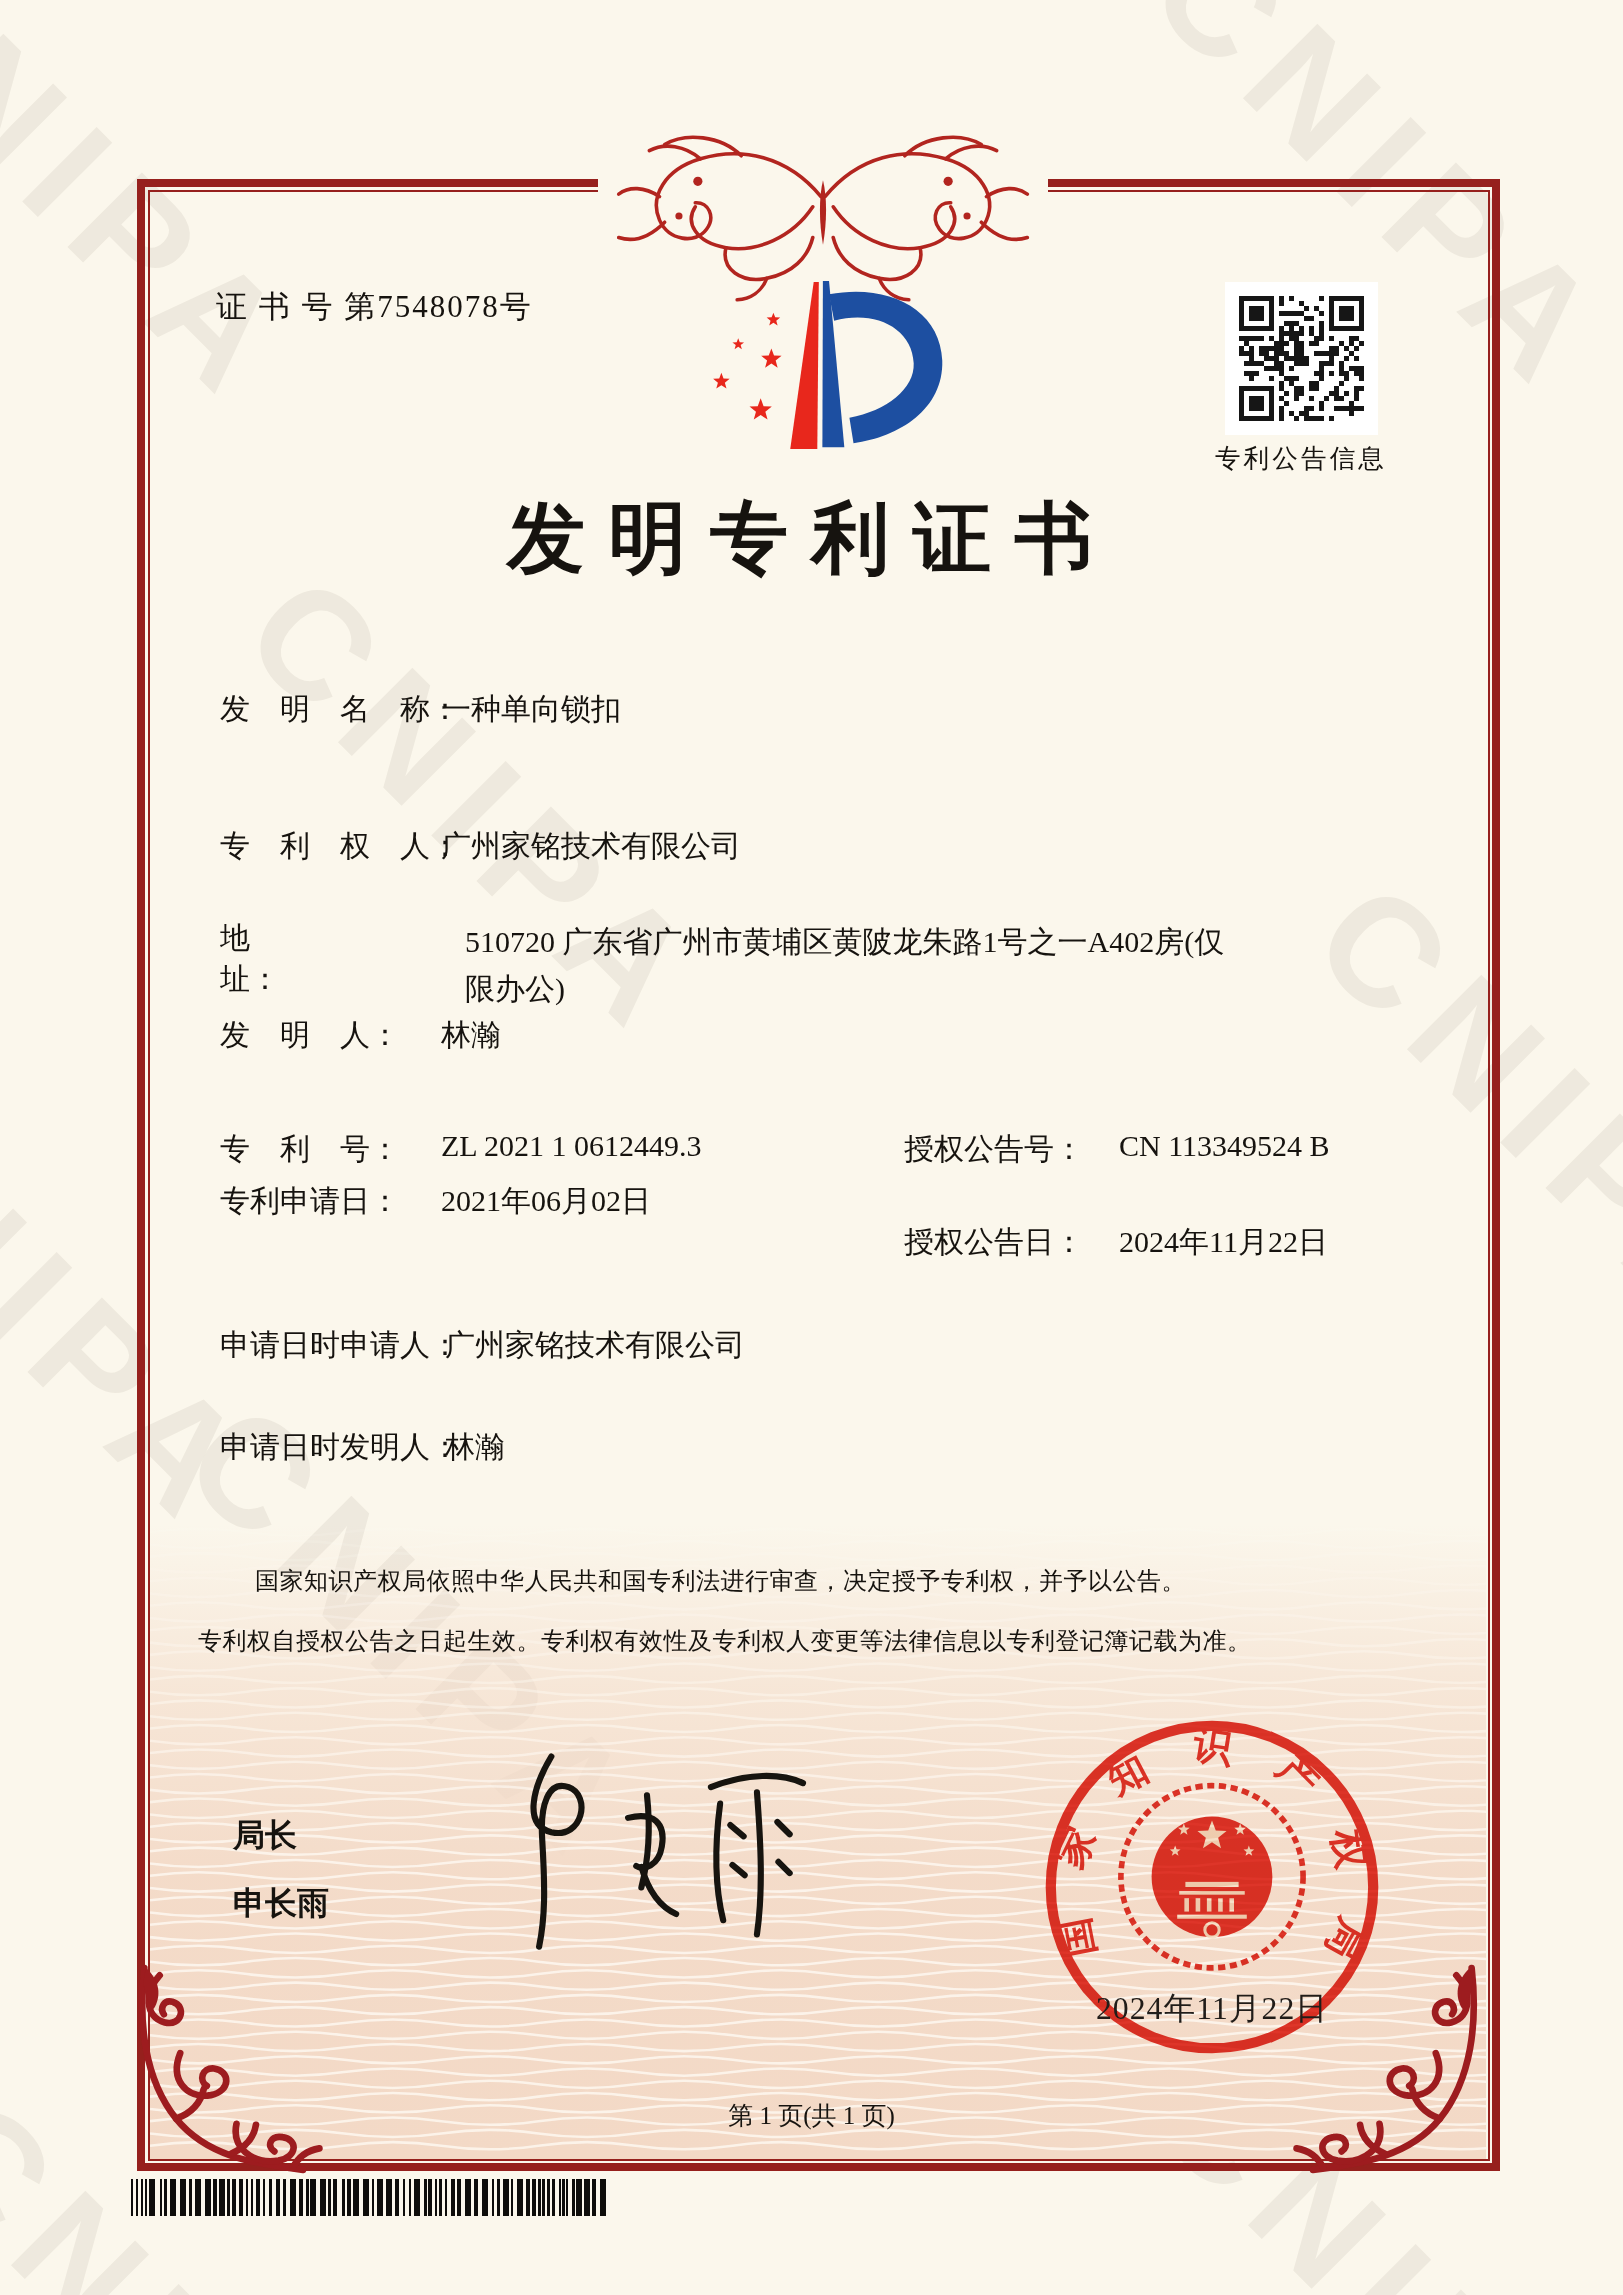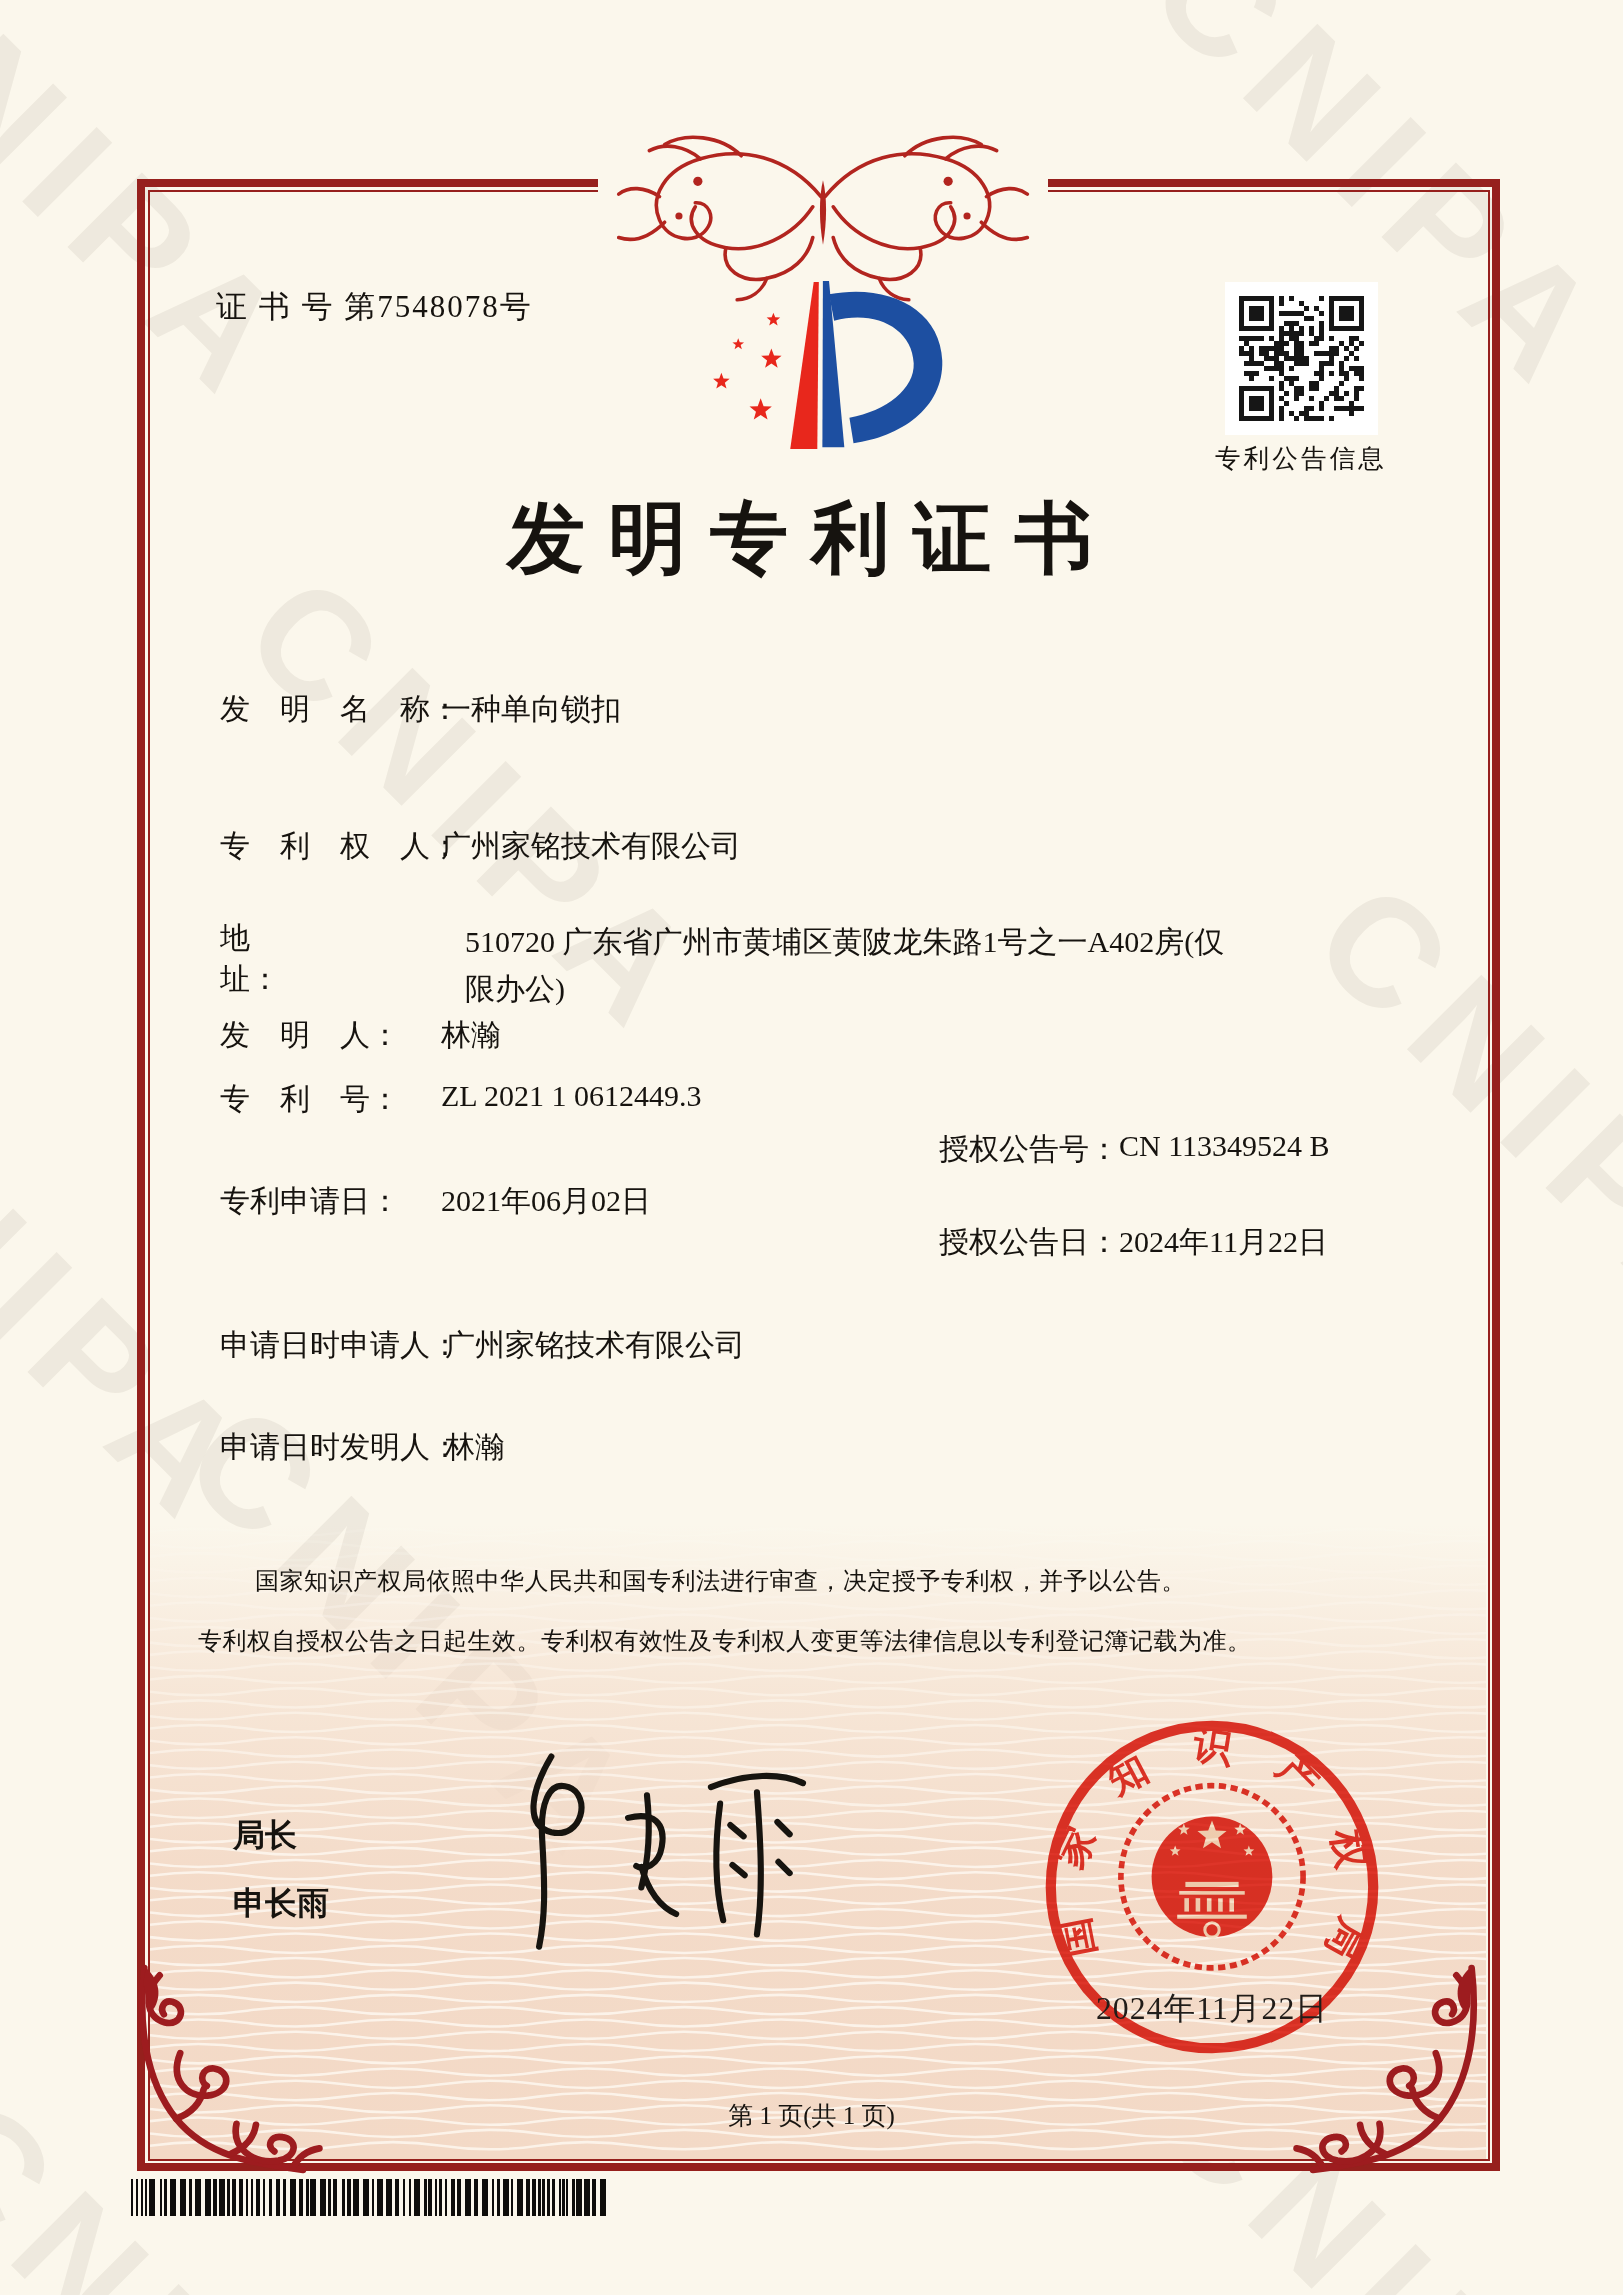--- a/index.html
+++ b/index.html
@@ -39,21 +39,21 @@
   .qr-label{position:absolute;z-index:5;left:1199px;top:441px;width:204px;text-align:center;
       font-size:25.6px;letter-spacing:3.1px;}
 
   .title{position:absolute;z-index:5;left:0;top:487px;width:1623px;margin:0;text-align:center;
       font-size:78px;font-weight:700;letter-spacing:23.5px;white-space:nowrap;}
 
   .row{position:absolute;z-index:5;left:220px;font-size:30px;white-space:nowrap;}
   .row .lbl{display:inline-block;width:221px;vertical-align:top;}
   .row.wide .lbl{width:225px;}
   .row.rcol{left:904px;}
-  .row.rcol .lbl{width:215px;text-align:right;}
+  .row.rcol .lbl{width:215px;}
   .row.addr{white-space:normal;}
   .row .val{vertical-align:top;}
   .row.addr .val{display:inline-block;width:767px;line-height:1.58;word-break:break-all;margin-left:24px;}
 
   .stmt{position:absolute;z-index:5;font-size:24px;letter-spacing:0.5px;white-space:nowrap;}
   #stmt1{left:255px;top:1565px;}
   #stmt2{left:198px;top:1625px;}
 
   .signer{position:absolute;z-index:5;left:233px;
       font-family:"Liberation Sans","DejaVu Sans",sans-serif;font-weight:700;font-size:32px;}
@@ -501,21 +501,21 @@
 </div>
 <div class="row" style="top:826px">
   <span class="lbl">专　利　权　人：</span><span class="val">广州家铭技术有限公司</span>
 </div>
 <div class="row addr" style="top:918px">
   <span class="lbl">地　　　　　址：</span><span class="val">510720 广东省广州市黄埔区黄陂龙朱路1号之一A402房(仅限办公)</span>
 </div>
 <div class="row" style="top:1015px">
   <span class="lbl">发　明　人：</span><span class="val">林瀚</span>
 </div>
-<div class="row" style="top:1079px">
+<div class="row" style="top:1129px">
   <span class="lbl">专　利　号：</span><span class="val">ZL 2021 1 0612449.3</span>
 </div>
 <div class="row rcol" style="top:1129px">
   <span class="lbl">授权公告号：</span><span class="val">CN 113349524 B</span>
 </div>
 <div class="row" style="top:1181px">
   <span class="lbl">专利申请日：</span><span class="val">2021年06月02日</span>
 </div>
 <div class="row rcol" style="top:1222px">
   <span class="lbl">授权公告日：</span><span class="val">2024年11月22日</span>

